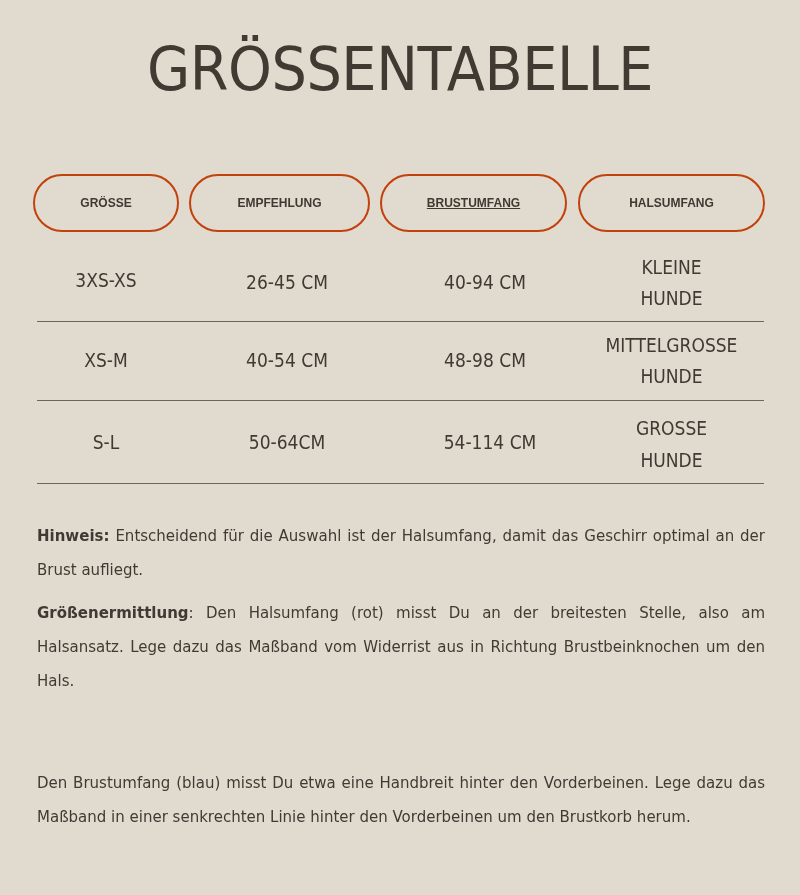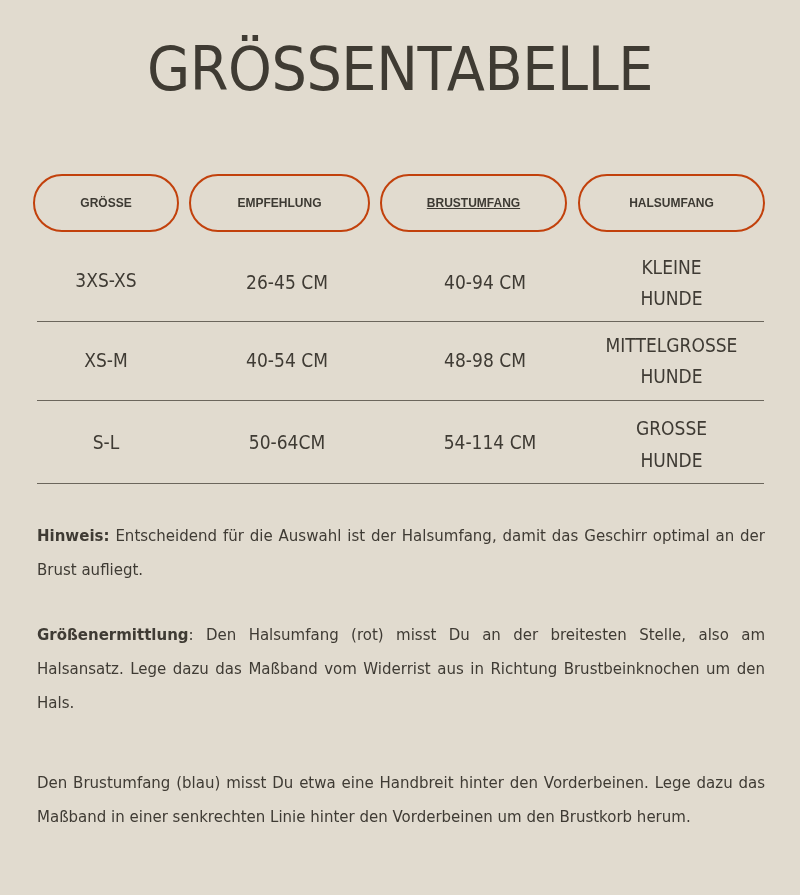--- a/index.html
+++ b/index.html
@@ -81,17 +81,17 @@
     <div class="cell" style="left:578px;width:187px;top:412px;">GROSSE</div>
     <div class="cell" style="left:578px;width:187px;top:444px;">HUNDE</div>
   </div>
   <div class="rule" style="top:483px;"></div>
 </div>
 
 <div class="para" style="top:519px;">
   <b>Hinweis:</b><span> Entscheidend für die Auswahl ist der Halsumfang, damit das Geschirr optimal an der Brust aufliegt.</span>
 </div>
 
-<div class="para" style="top:618px;">
+<div class="para" style="top:596px;">
   <b>Größenermittlung</b><span>: Den Halsumfang (rot) misst Du an der breitesten Stelle, also am Halsansatz. Lege dazu das Maßband vom Widerrist aus in Richtung Brustbeinknochen um den Hals.</span>
 </div>
 
 <div class="para" style="top:758px;margin-top:8px;">Den Brustumfang (blau) misst Du etwa eine Handbreit hinter den Vorderbeinen. Lege dazu das Maßband in einer senkrechten Linie hinter den Vorderbeinen um den Brustkorb herum.</div>
 
 </body></html>

